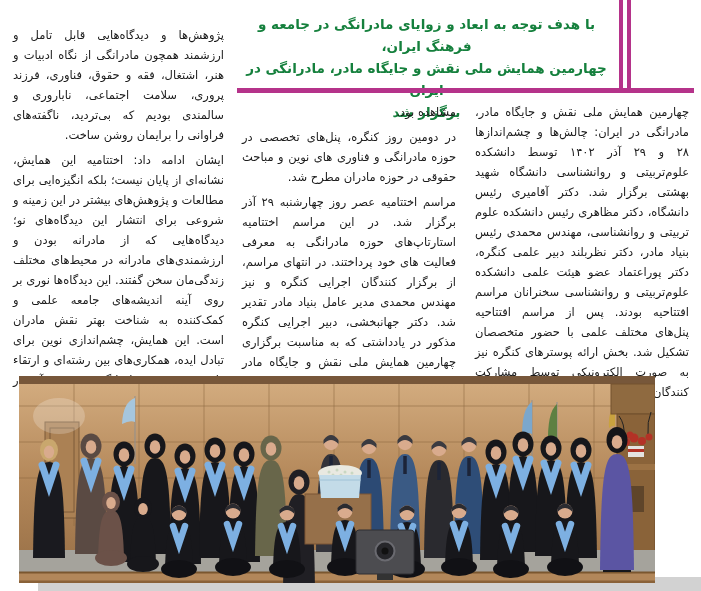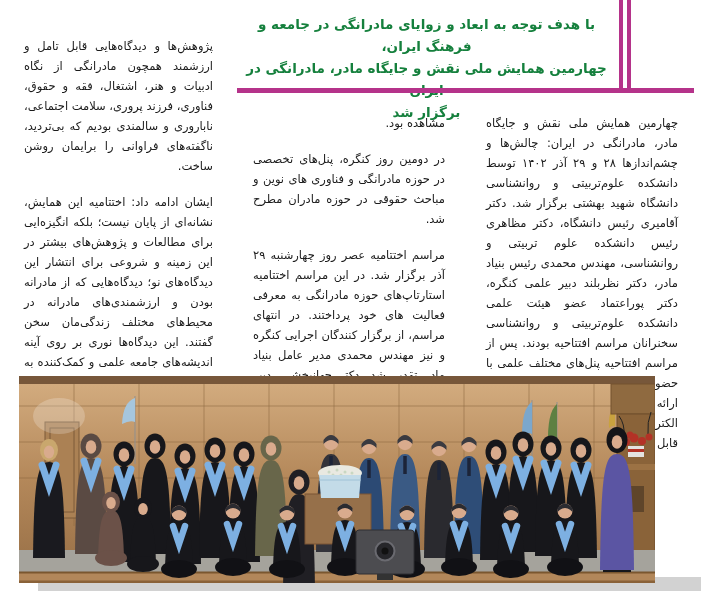--- a/index.html
+++ b/index.html
@@ -14,21 +14,21 @@
     font-size:13.5px;line-height:22px;color:#15803d;
   }
   .vbar{position:absolute;top:0;width:4px;height:92px;background:#b5338a;}
   .vbar1{left:619px;}
   .vbar2{left:627px;}
   .hbar{position:absolute;left:237px;top:88px;width:457px;height:4.5px;background:#b5338a;}
   .col{
     position:absolute;direction:rtl;text-align:justify;
     font-size:11.5px;line-height:20px;color:#1b1b1b;
   }
-  .col p{margin:16px;padding:0;}
+  .col p{margin:5px;padding:0;}
   .col-1{right:7px;top:97px;width:224px;}
   .col-2{right:240px;top:97px;width:224px;}
   .col-3{left:8px;top:20px;width:221px;}
   .photo{position:absolute;left:19px;top:376px;width:636px;height:207px;display:block;}
   .gray-strip{position:absolute;left:38px;top:583px;width:663px;height:8px;background:#d2d2d2;}
   .gray-corner{position:absolute;left:655px;top:577px;width:46px;height:14px;background:#d2d2d2;}
 </style>
 </head>
 <body>
 

